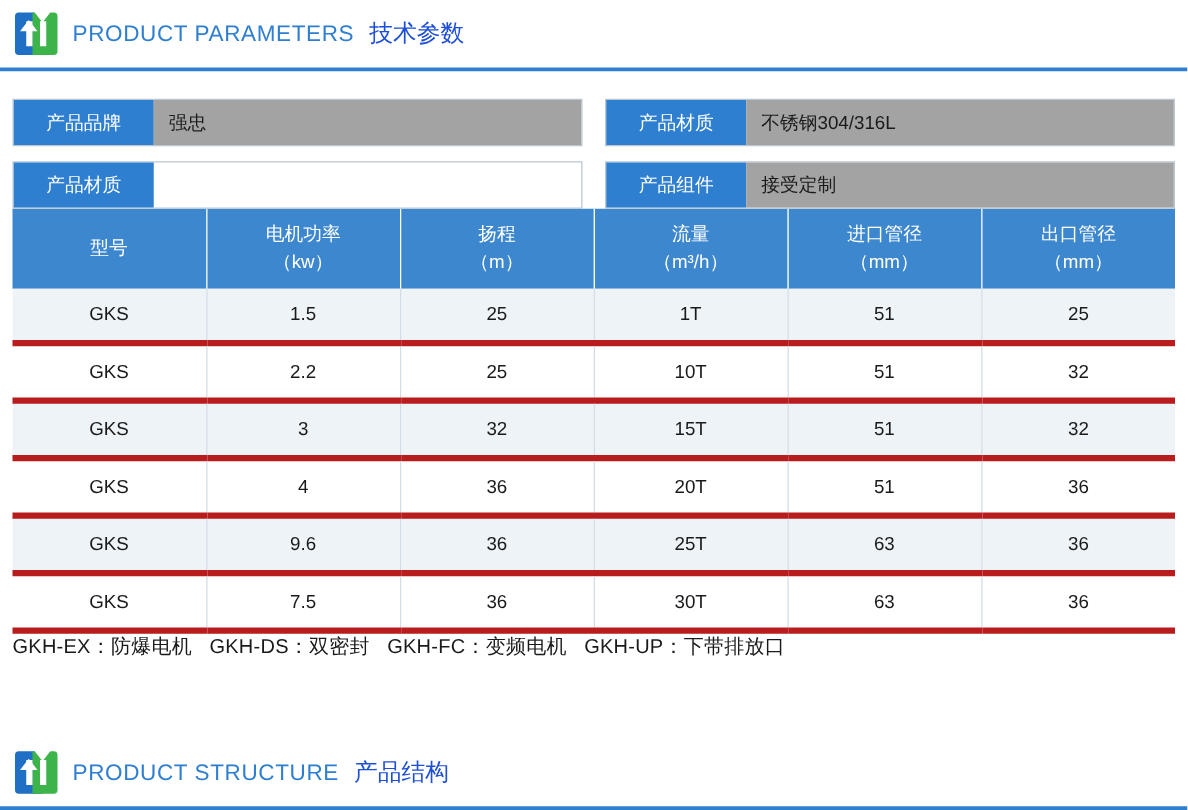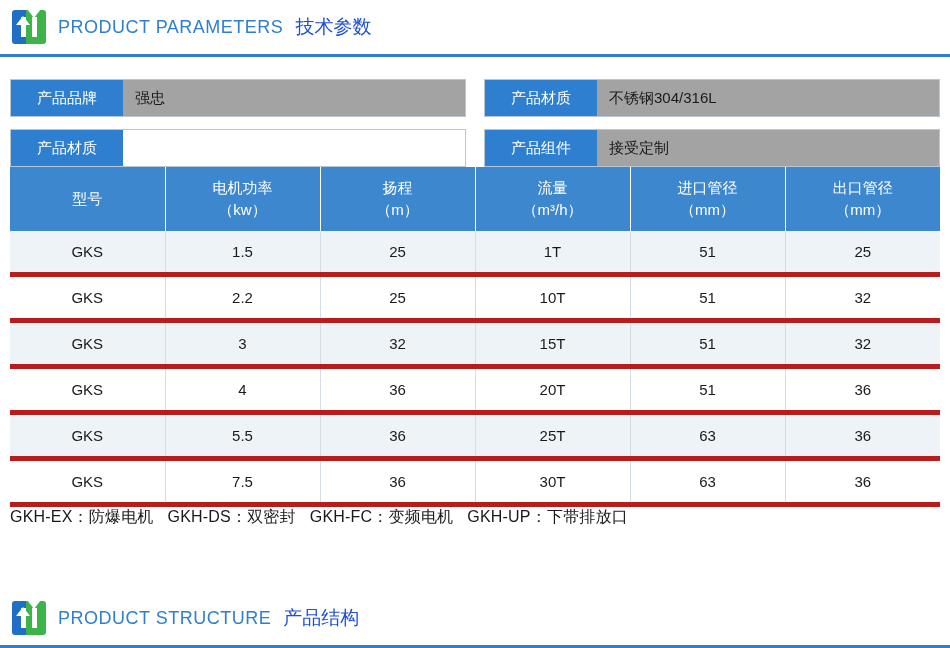--- a/index.html
+++ b/index.html
@@ -291,21 +291,21 @@
       <tr>
         <td>GKS</td>
         <td>4</td>
         <td>36</td>
         <td>20T</td>
         <td>51</td>
         <td>36</td>
       </tr>
       <tr>
         <td>GKS</td>
-        <td>5.5</td>
+        <td>9.6</td>
         <td>36</td>
         <td>25T</td>
         <td>63</td>
         <td>36</td>
       </tr>
       <tr>
         <td>GKS</td>
         <td>7.5</td>
         <td>36</td>
         <td>30T</td>

